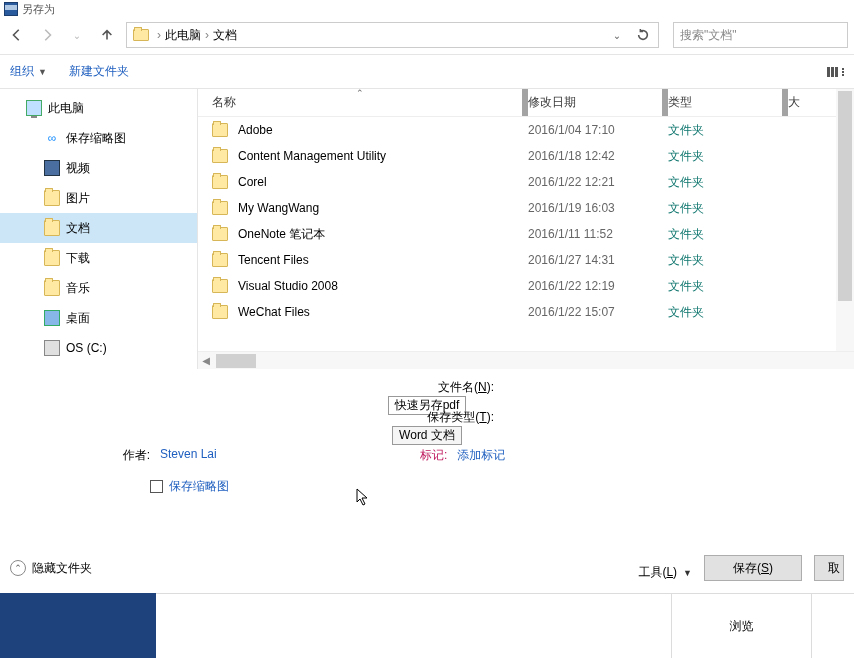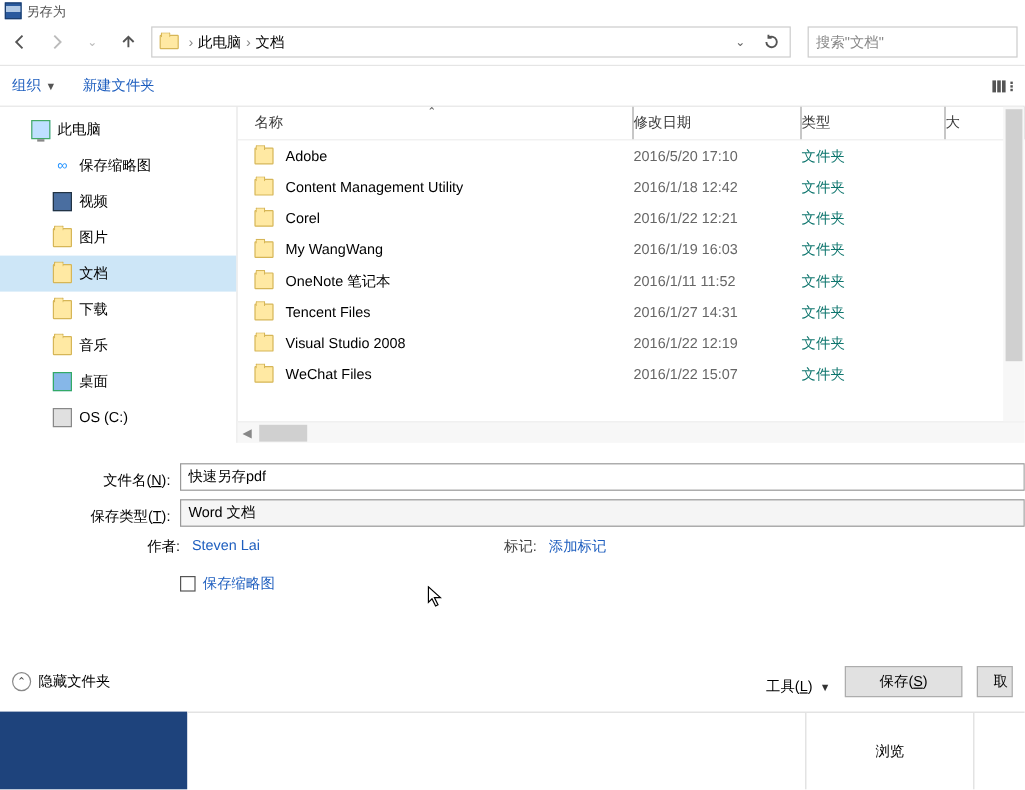--- a/index.html
+++ b/index.html
@@ -43,37 +43,37 @@
   .tree-item.selected { background: #cde6f7; }
   .tree-item.selected::after { content:""; position:absolute; }
   .tree-item .icon { width:16px; height:16px; display:flex; align-items:center; justify-content:center; }
 
   .list { flex: 1; display: flex; flex-direction: column; }
   .list-header { display: flex; height: 28px; align-items: center; border-bottom: 1px solid #eee; color: #3a3a3a; position:relative; }
   .col-name { flex: 0 0 330px; padding-left: 14px; text-align:left; position:relative;}
   .col-date { flex: 0 0 140px; text-align:left;}
   .col-type { flex: 0 0 120px; text-align:left;}
   .col-size { flex: 1; text-align:left;}
-  .list-header .hdr { border-right: 1px solid #a3a3a3; height:100%; display:flex; align-items:center;text-align:center; }
+  .list-header .hdr { border-right: 6px solid #a3a3a3; height:100%; display:flex; align-items:center;text-align:center; }
   .sort-caret { position:absolute; left:158px; top:-1px; font-size:9px; color:#666;}
   .rows { flex: 1; overflow: hidden; }
   .row { display: flex; align-items: center; height: 26px; }
   .row .icon { width:16px; height:14px; margin-left:14px; margin-right:10px; }
   .row .name { flex: 0 0 290px; }
   .row .date { flex: 0 0 140px; color: #666; }
   .row .type { flex: 0 0 120px; color: #0f766e; }
   .scrollbar-h { height: 18px; border-top: 1px solid #eee; background: #f7f7f7; display:flex; align-items:center; }
   .scrollbar-h .arrow-l, .scrollbar-h .arrow-r { width:16px; text-align:center; color:#888; font-size:10px;}
   .scrollbar-h .thumb { height:14px; width:40px; background:#d0d0d0; margin-left:2px; }
   .scroll-v { width:18px; position:absolute; right:0; top:0; bottom:18px; background:#f7f7f7; display:flex; flex-direction:column; align-items:center; }
   .scroll-v .thumb-v  { width:14px; flex:0 0 210px; background:#d0d0d0; margin-top:2px;}
 
   
   .form { padding: 10px 0 0 0; }
-  .form-row { display: flex; align-items: flex-end; height: 30px; }
+  .form-row { display: flex; align-items: center; height: 30px; flex-direction: column; }
   .form-label { width: 150px; text-align: right; padding-right: 8px; color:#000;}
   .form-input { flex: 1; border: 1px solid #999; height: 23px; padding: 0 6px; display:flex; align-items:center; background:#fff;}
   .form-select { flex: 1; border: 1px solid #999; height: 23px; padding: 0 6px; display:flex; align-items:center; background:#f5f5f5;}
   .meta-row { display:flex; padding: 8px 0 0 0; }
   .meta-item { display:flex; gap:10px; }
   .meta-label { color:#000; width:150px; text-align:right; }
   .meta-value { color:#1f5fbf; }
   .checkbox-row { display:flex; align-items:center; padding: 14px 0 0 150px; gap:6px; }
   .checkbox { width:13px; height:13px; border:1px solid #555; }
   .checkbox-label { color:#1f5fbf; }
@@ -228,21 +228,21 @@
           <span>类型</span>
         </span>
       <span class="hdr col-size">
           <span>大</span>
         </span>
     </div>
     <div class="rows" id="rows">
         <div class="row">
           <span class="icon folder-icon"></span>
           <span class="name">Adobe</span>
-          <span class="date">2016/5/20 17:10</span>
+          <span class="date">2016/1/04 17:10</span>
           <span class="type">文件夹</span>
         </div>
         <div class="row">
           <span class="icon folder-icon"></span>
           <span class="name">Content Management Utility</span>
           <span class="date">2016/1/18 12:42</span>
           <span class="type">文件夹</span>
         </div>
         <div class="row">
           <span class="icon folder-icon"></span>
@@ -303,21 +303,21 @@
     <div class="form-select">
         <span>Word 文档</span>
       </div>
   </div>
   <div class="meta-row">
     <div class="meta-item" style="width:420px;">
       <span class="meta-label">作者:</span>
       <span class="meta-value">Steven Lai</span>
     </div>
     <div class="meta-item">
-      <span style="color:#404040;">标记:</span>
+      <span style="color:#be185d;">标记:</span>
       <span class="meta-value">添加标记</span>
     </div>
   </div>
   <div class="checkbox-row">
     <span class="checkbox"></span>
     <span class="checkbox-label">保存缩略图</span>
   </div>
 </div>
 
 <div class="footer">

